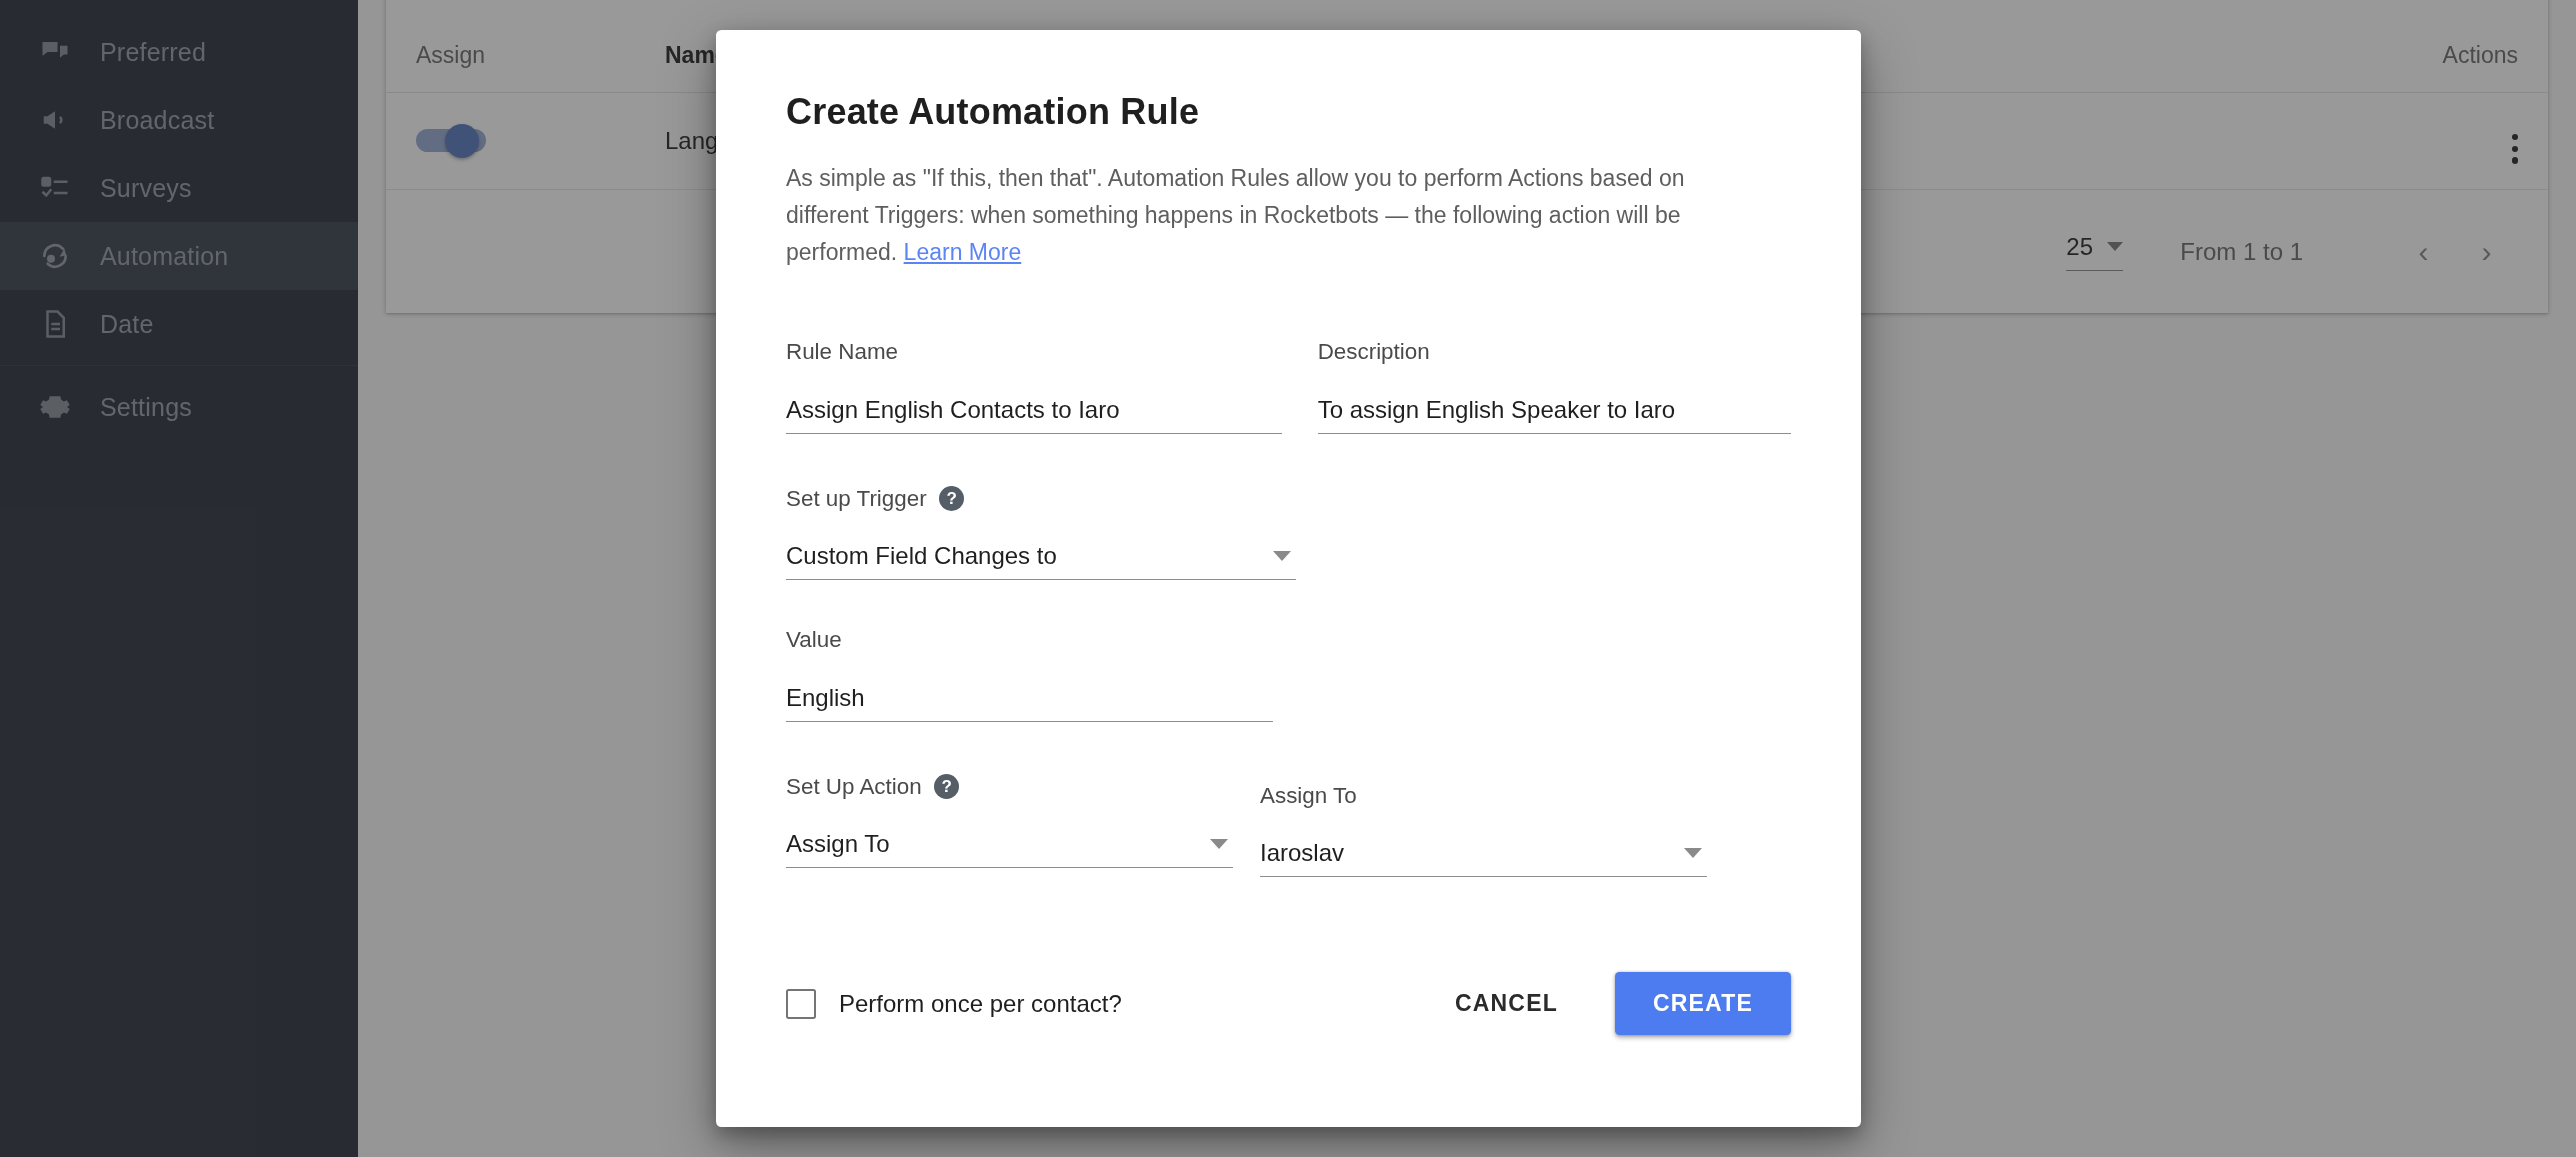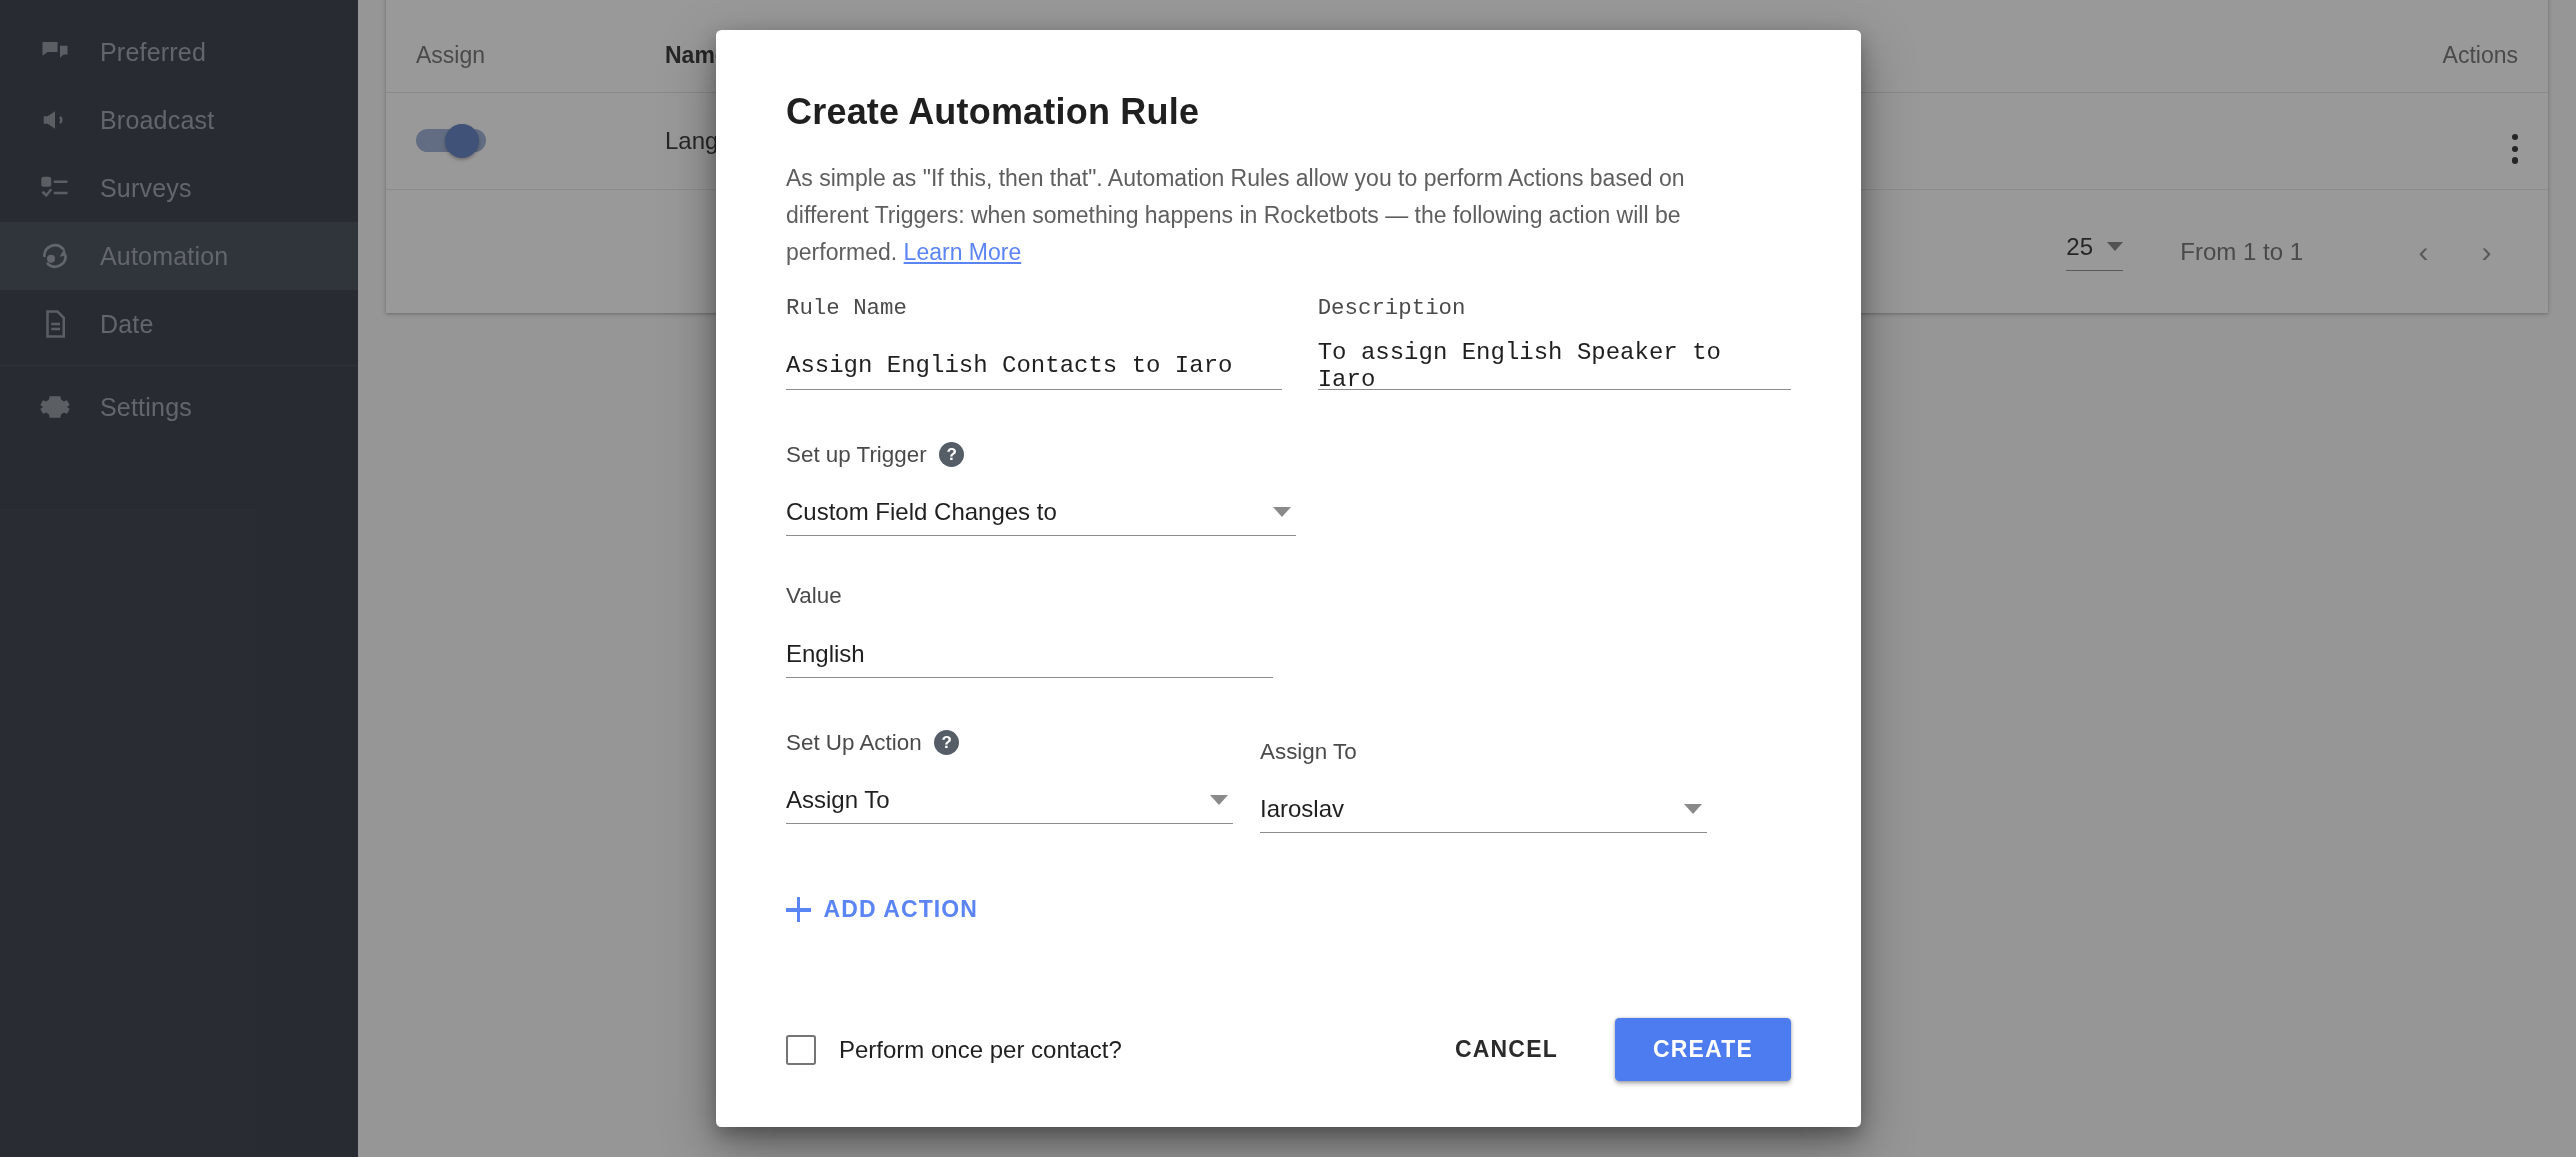--- a/index.html
+++ b/index.html
@@ -294,21 +294,21 @@
   </main>
 
   <div id="scrim"></div>
 
   <div id="modal">
 
     <h1 class="modal-title">Create Automation Rule</h1>
 
     <p class="modal-desc"><span>As simple as "If this, then that". Automation Rules allow you to perform Actions based on different Triggers: when something happens in Rocketbots — the following action will be performed. </span><a class="link" href="#">Learn More</a></p>
 
-    <div class="frow" style="margin-top:24px;font-family:Liberation Mono, monospace;">
+    <div class="frow" style="margin-top:68px;">
       <div class="fcol" style="width:510px; margin-right:36px;">
         <label class="flabel">Rule Name</label>
         <div class="field">
           <span class="fval">Assign English Contacts to Iaro</span>
         </div>
       </div>
       <div class="fcol" style="width:487px;">
         <label class="flabel">Description</label>
         <div class="field">
           <span class="fval">To assign English Speaker to Iaro</span>
@@ -351,24 +351,20 @@
       </div>
       <div class="fcol" style="width:447px;">
         <label class="flabel" style="margin-top:9px;">Assign To</label>
         <div class="field">
           <span class="fval">Iaroslav</span>
           <span class="scaret"></span>
         </div>
       </div>
     </div>
 
-    <div class="add-action">
-      <span class="plus"></span>
-      <span>ADD ACTION</span>
-    </div>
 
     <div class="footer-row">
       <span class="cbox"></span>
       <span class="cb-label">Perform once per contact?</span>
       <span class="footer-spacer"></span>
       <button class="btn-cancel">CANCEL</button>
       <button class="btn-create">CREATE</button>
     </div>
 
   </div>

